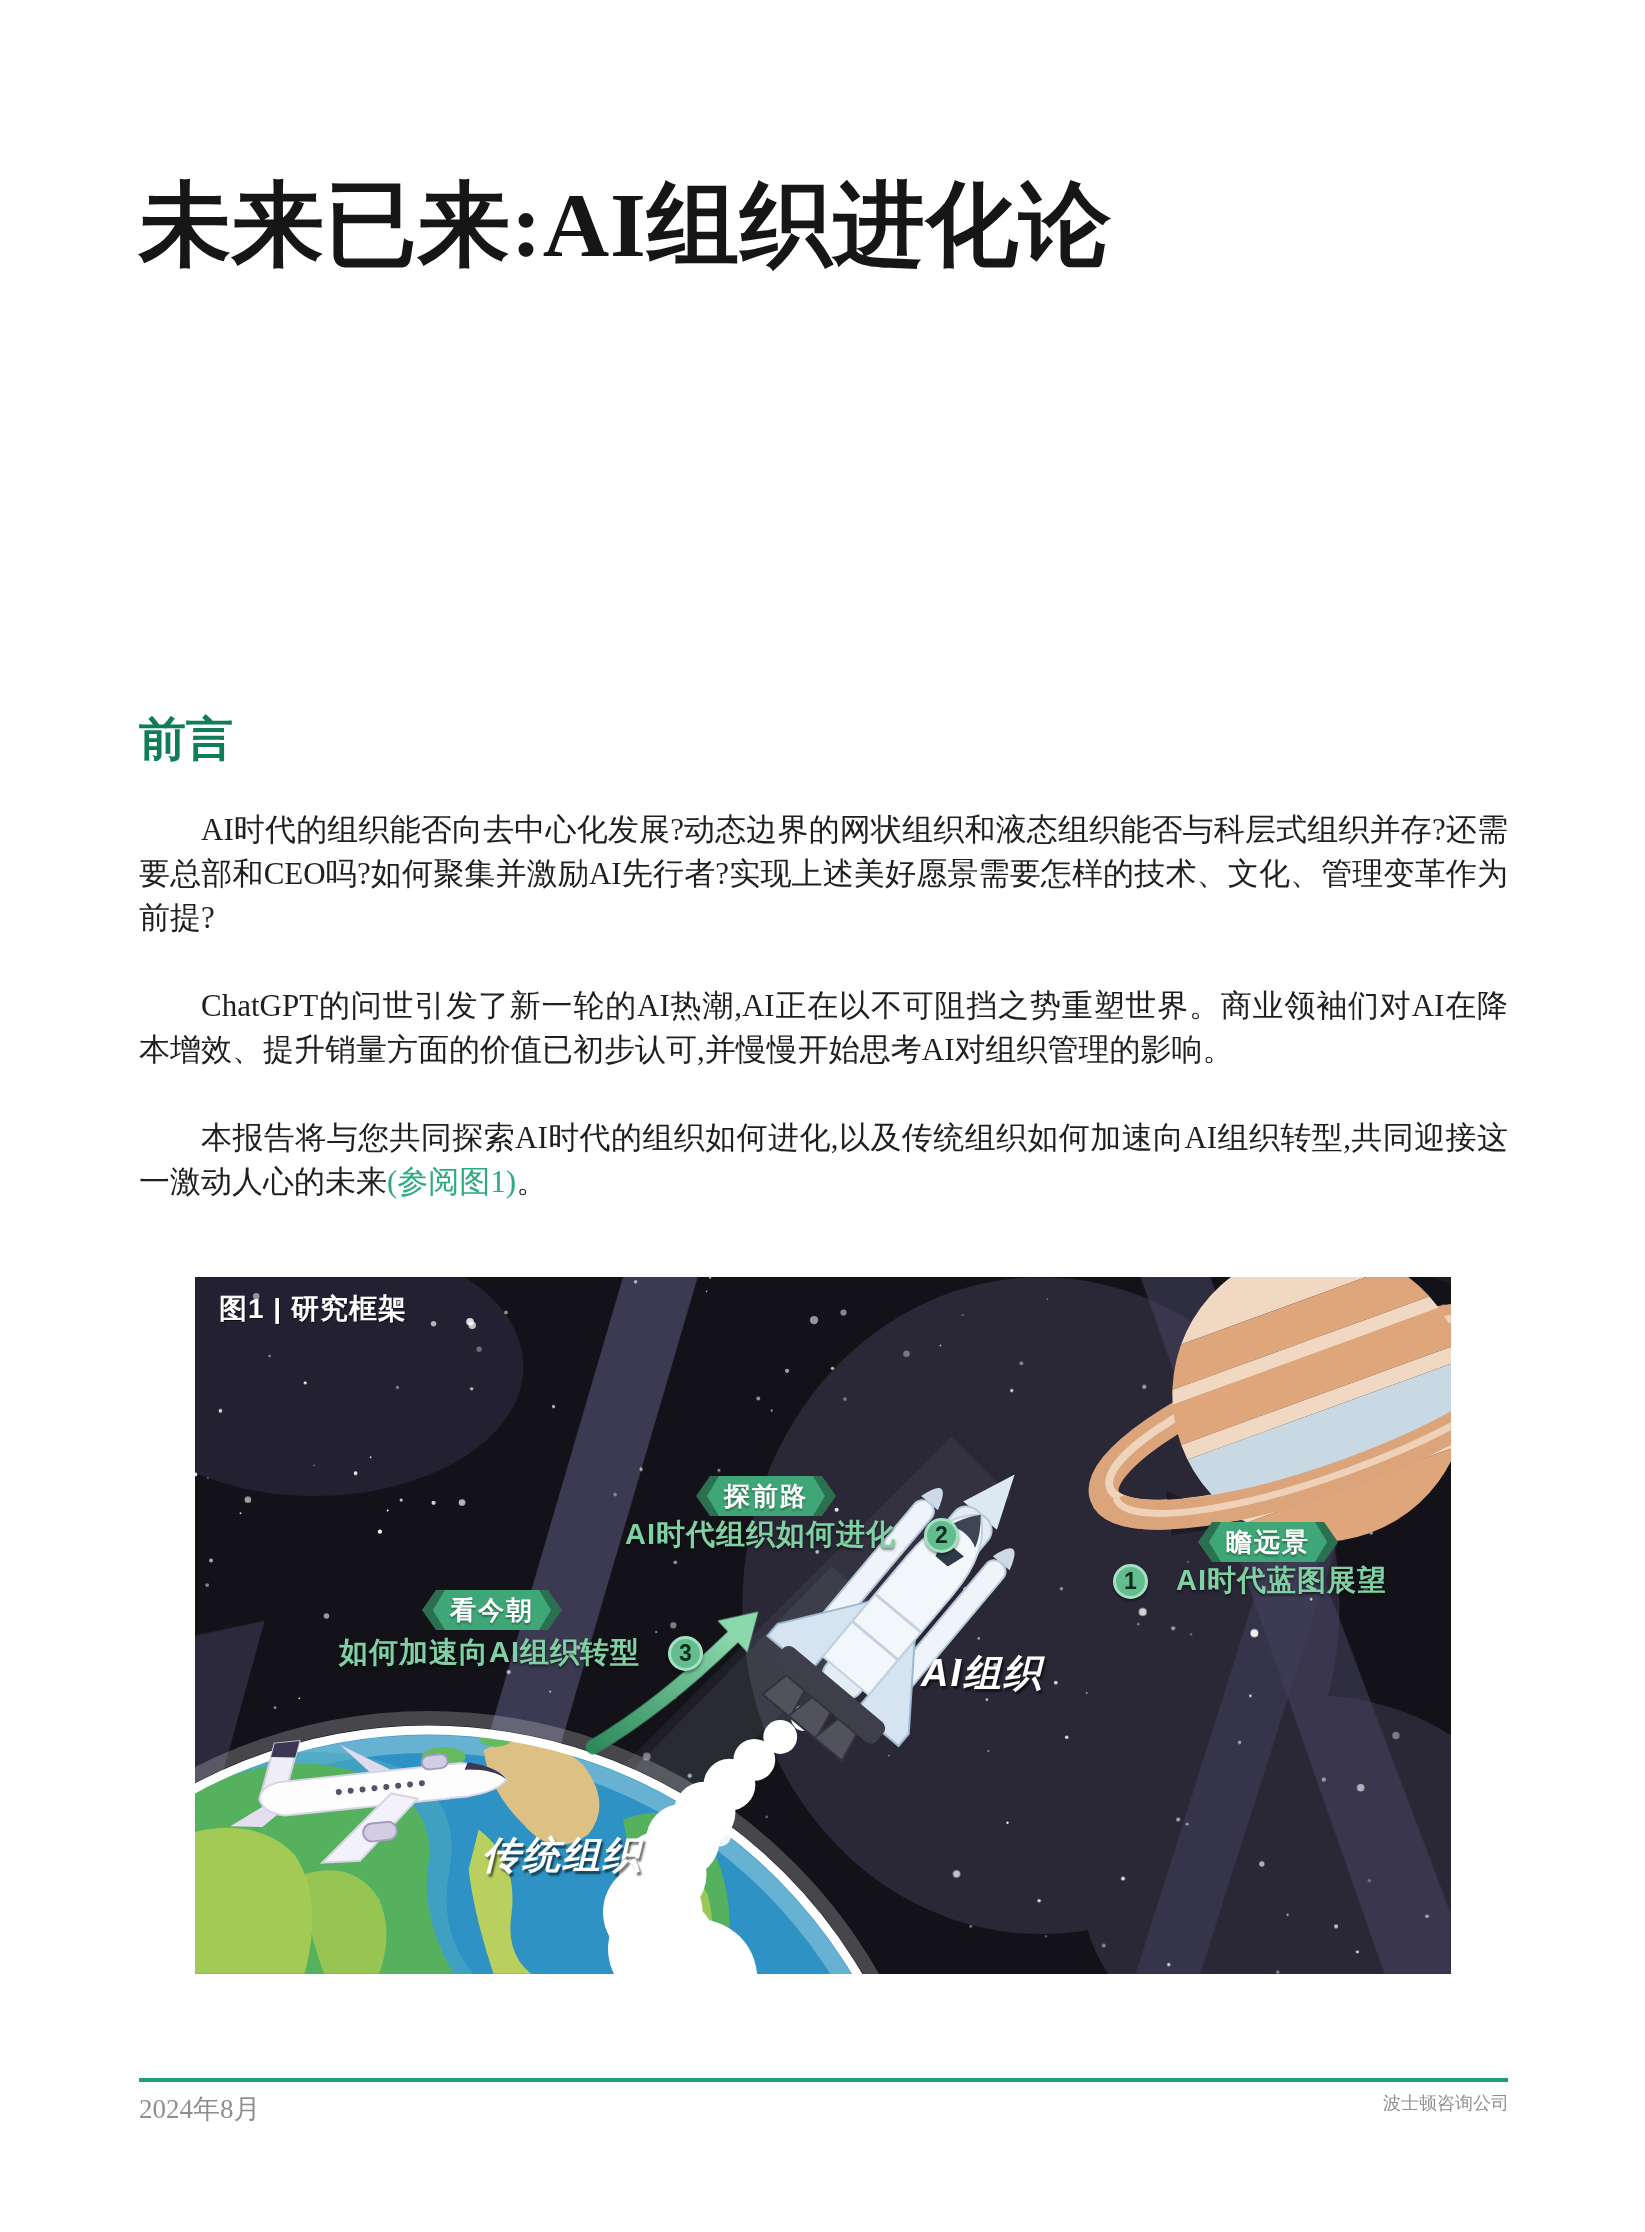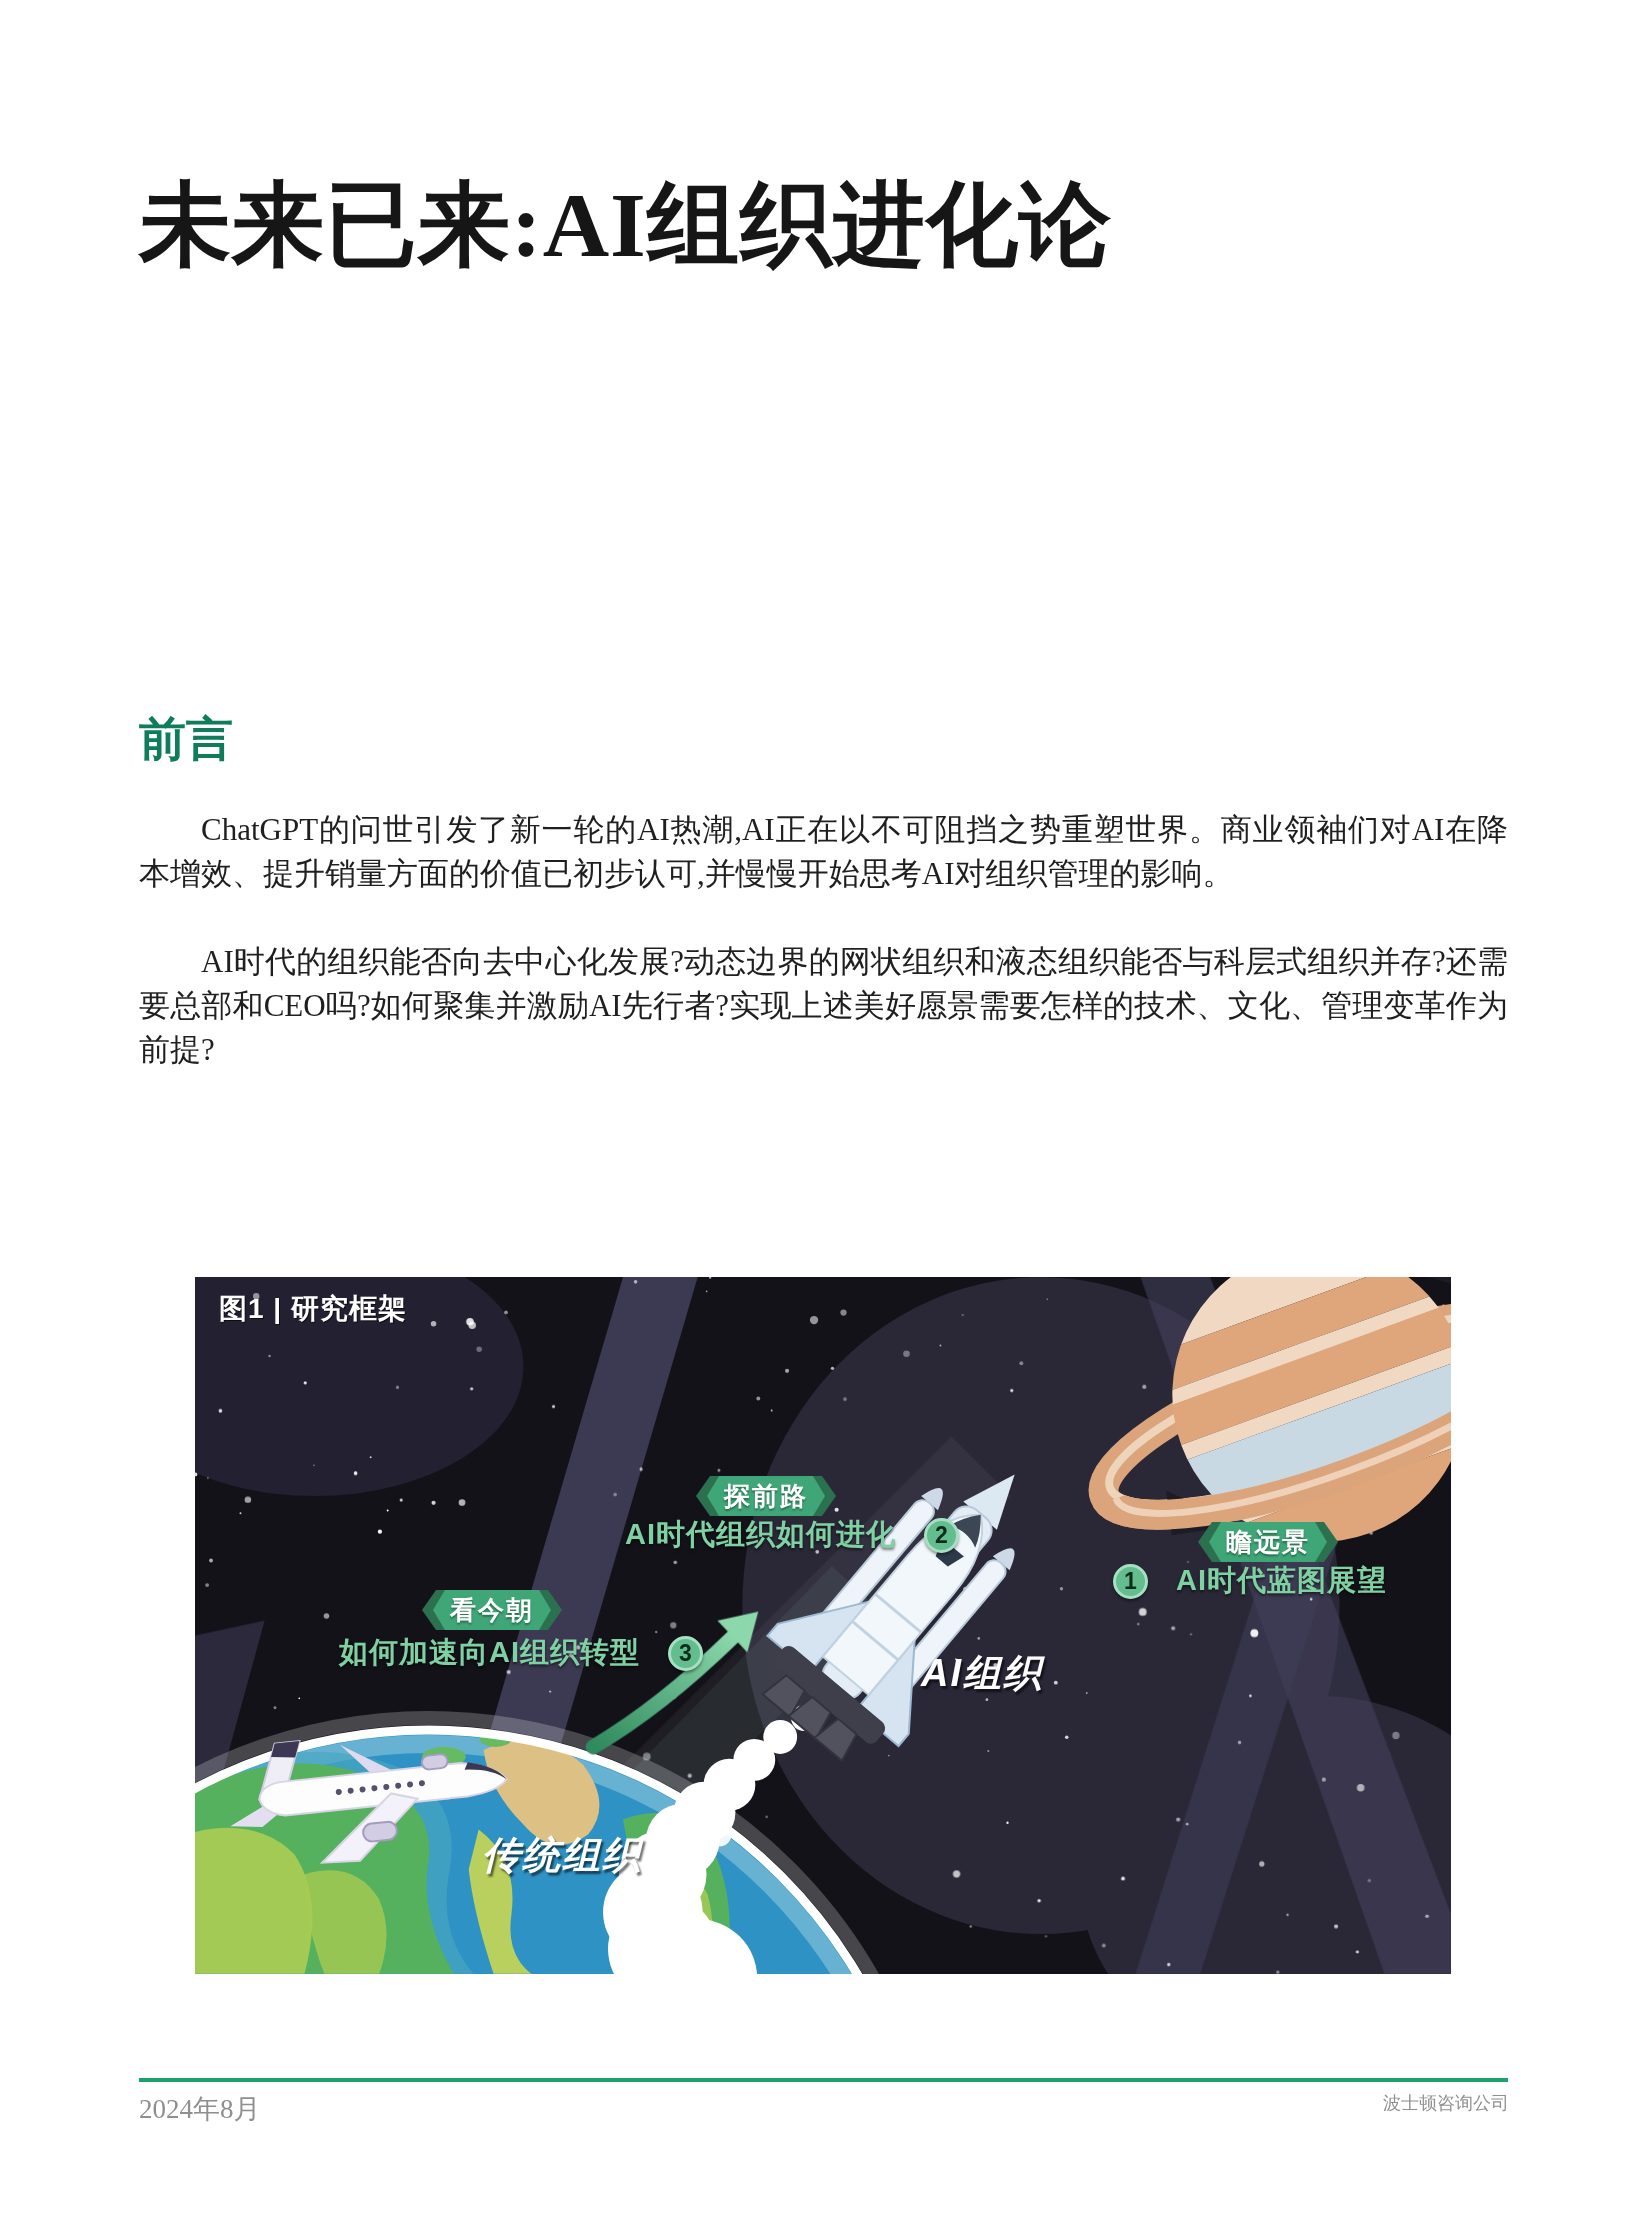--- a/index.html
+++ b/index.html
@@ -56,22 +56,23 @@
 </head>
 <body>
 
 <div class="page">
 
   <h1 class="title">未来已来:AI组织进化论</h1>
 
   <h2 class="preface-heading">前言</h2>
 
   <div class="preface-body">
+    <p>AI时代的组织能否向去中心化发展?动态边界的网状组织和液态组织能否与科层式组织并存?还需要总部和CEO吗?如何聚集并激励AI先行者?实现上述美好愿景需要怎样的技术、文化、管理变革作为前提?</p>
     <p>ChatGPT的问世引发了新一轮的AI热潮,AI正在以不可阻挡之势重塑世界。商业领袖们对AI在降本增效、提升销量方面的价值已初步认可,并慢慢开始思考AI对组织管理的影响。</p>
-    <p>AI时代的组织能否向去中心化发展?动态边界的网状组织和液态组织能否与科层式组织并存?还需要总部和CEO吗?如何聚集并激励AI先行者?实现上述美好愿景需要怎样的技术、文化、管理变革作为前提?</p>
+    <p><span>本报告将与您共同探索AI时代的组织如何进化,以及传统组织如何加速向AI组织转型,共同迎接这一激动人心的未来</span><a class="figref">(参阅图1)</a><span>。</span></p>
   </div>
 
   <figure class="fig">
     <svg width="1256" height="697" viewBox="0 0 1262 700">
       <defs>
         <clipPath id="earthClip">
             <circle cx="235" cy="955" r="500"></circle>
           </clipPath>
         <clipPath id="saturnClip">
             <circle cx="0" cy="0" r="148"></circle>

